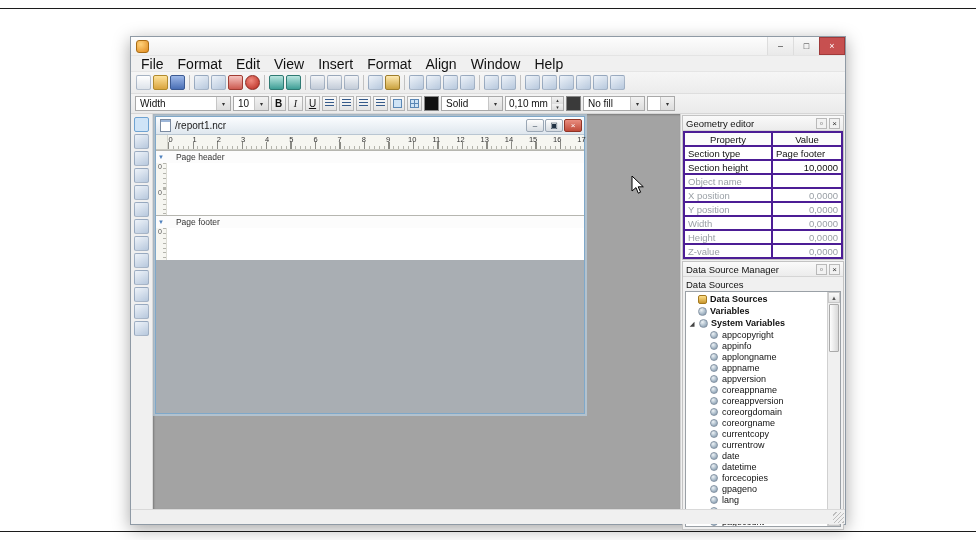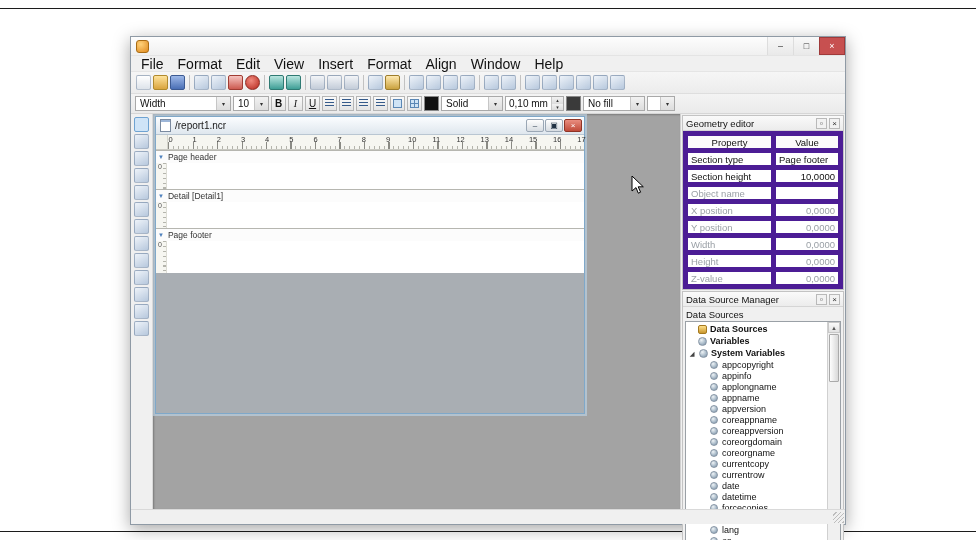--- a/index.html
+++ b/index.html
@@ -87,21 +87,21 @@
   .ruler-row{height:14px;display:flex;background:#f6f6f1;border-bottom:1px solid #c9c9c2;flex:none;}
   .ruler-corner{width:11px;border-right:1px solid #d4d4cc;background:#f1f1ea;flex:none;}
   .ruler{flex:1;position:relative;font-size:7.5px;color:#333;
      background-image:
        repeating-linear-gradient(to right,#8a8a84 0 1px,transparent 1px 24.5px),
        repeating-linear-gradient(to right,#b4b4ac 0 1px,transparent 1px 4.9px);
      background-size:100% 7px,100% 3px;background-position:0 100%,0 100%;background-repeat:no-repeat;}
   .ruler-nums{position:absolute;left:-2px;right:-2px;top:0;display:flex;justify-content:space-between;}
   .ruler-num{width:9px;text-align:center;flex:none;}
 
-  .section-hdr{height:12px;display:flex;align-items:center;gap:4px;background:#fcfcfc;flex:none;
+  .section-hdr{height:12px;display:flex;align-items:center;gap:12px;background:#fcfcfc;flex:none;
                border-top:1px solid #b6b6b0;padding-left:2px;font-size:8.5px;color:#333;}
   .sec-arrow{color:#4f81bd;font-size:6px;line-height:1;}
   .section-body{display:flex;background:#fff;flex:none;}
   .section-body.h1{height:26px;} .section-body.h2{height:26px;} .section-body.h3{height:32px;}
   .vruler{width:11px;border-right:1px solid #dcdcd4;background:#f6f6f1;font-size:7px;color:#555;flex:none;
           padding-left:2px;box-sizing:border-box;
           background-image:repeating-linear-gradient(to bottom,#b4b4ac 0 1px,transparent 1px 4.9px);
           background-size:3px 100%;background-repeat:no-repeat;background-position:100% 0;}
   .sec-canvas{flex:1;}
   .child-rest{flex:1;background:#a9aeb3;}
@@ -113,21 +113,21 @@
   .dock{width:165px;background:#f0f0f0;border-left:1px solid #d0d0d0;display:flex;flex-direction:column;
         padding:0 1px;flex:none;box-sizing:border-box;}
   .panel{border:1px solid #c3c3c3;background:#f0f0f0;margin-top:1px;box-sizing:border-box;}
   .panel-title{height:14px;display:flex;align-items:center;padding:0 3px;font-size:9.5px;color:#111;
                background:linear-gradient(#fafafa,#ececec);border-bottom:1px solid #d5d5d5;}
   .panel-btns{margin-left:auto;display:flex;gap:2px;}
   .pbtn{width:11px;height:11px;display:flex;align-items:center;justify-content:center;font-size:8px;
         border:1px solid #b9b9b9;background:#f2f2f2;color:#333;box-sizing:border-box;}
 
   .geo-table{width:100%;border-collapse:collapse;background:#fff;font-size:9.5px;table-layout:fixed;}
-  .geo-table th,.geo-table td{border:5px solid #4c1d95;padding:0 3px;height:12px;font-weight:normal;
+  .geo-table th,.geo-table td{border:2px solid #4c1d95;padding:0 3px;height:12px;font-weight:normal;
         text-align:left;overflow:hidden;white-space:nowrap;margin-left:36px;}
   .geo-table th{text-align:center;background:#fbfbfb;}
   .geo-table col.c1{width:88px;}
   .geo-table td.num{text-align:right;}
   .geo-table tr.disabled td{color:#9aa0a6;}
 
   .dsm-label{font-size:9.5px;padding:2px 3px 1px;color:#111;}
   .treebox{height:234px;margin:0 2px 2px;background:#fff;border:1px solid #9aa0a6;display:flex;overflow:hidden;}
   .tree{flex:1;padding-top:1px;overflow:hidden;}
   .tree-row{display:flex;align-items:center;gap:3px;height:12px;padding-left:12px;font-size:9px;font-weight:bold;color:#111;}
@@ -328,24 +328,20 @@
 
           <div class="section-hdr" data-name="section-header-page-header">
             <span class="sec-arrow" data-name="section-collapse-icon">▼</span>
             <span data-name="section-label">Page header</span>
           </div>
           <div class="section-body h1" data-name="section-body-page-header">
             <div class="vruler" data-name="vertical-ruler"><span data-name="ruler-number">0</span></div>
             <div class="sec-canvas" data-name="section-canvas-page-header"></div>
           </div>
 
-          <div class="section-hdr" data-name="section-header-detail">
-            <span class="sec-arrow" data-name="section-collapse-icon">▼</span>
-            <span data-name="section-label">Detail [Detail1]</span>
-          </div>
           <div class="section-body h2" data-name="section-body-detail">
             <div class="vruler" data-name="vertical-ruler"><span data-name="ruler-number">0</span></div>
             <div class="sec-canvas" data-name="section-canvas-detail"></div>
           </div>
 
           <div class="section-hdr" data-name="section-header-page-footer">
             <span class="sec-arrow" data-name="section-collapse-icon">▼</span>
             <span data-name="section-label">Page footer</span>
           </div>
           <div class="section-body h3" data-name="section-body-page-footer">

